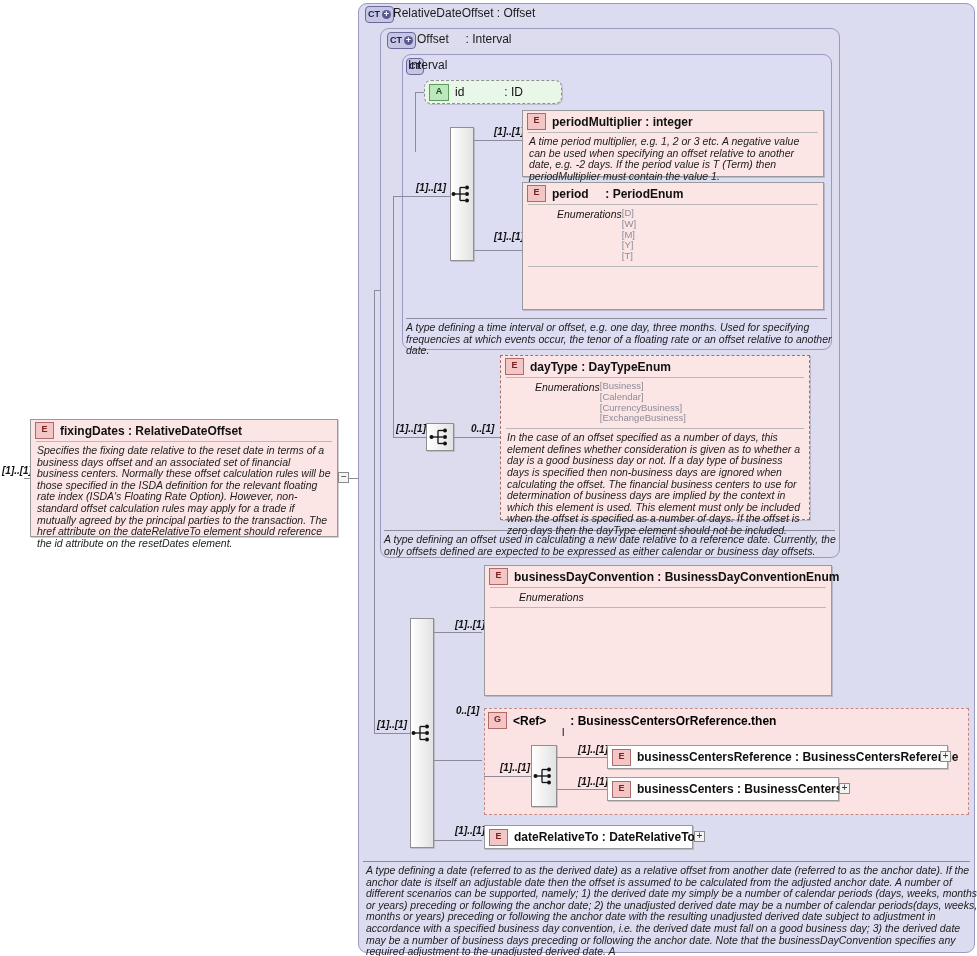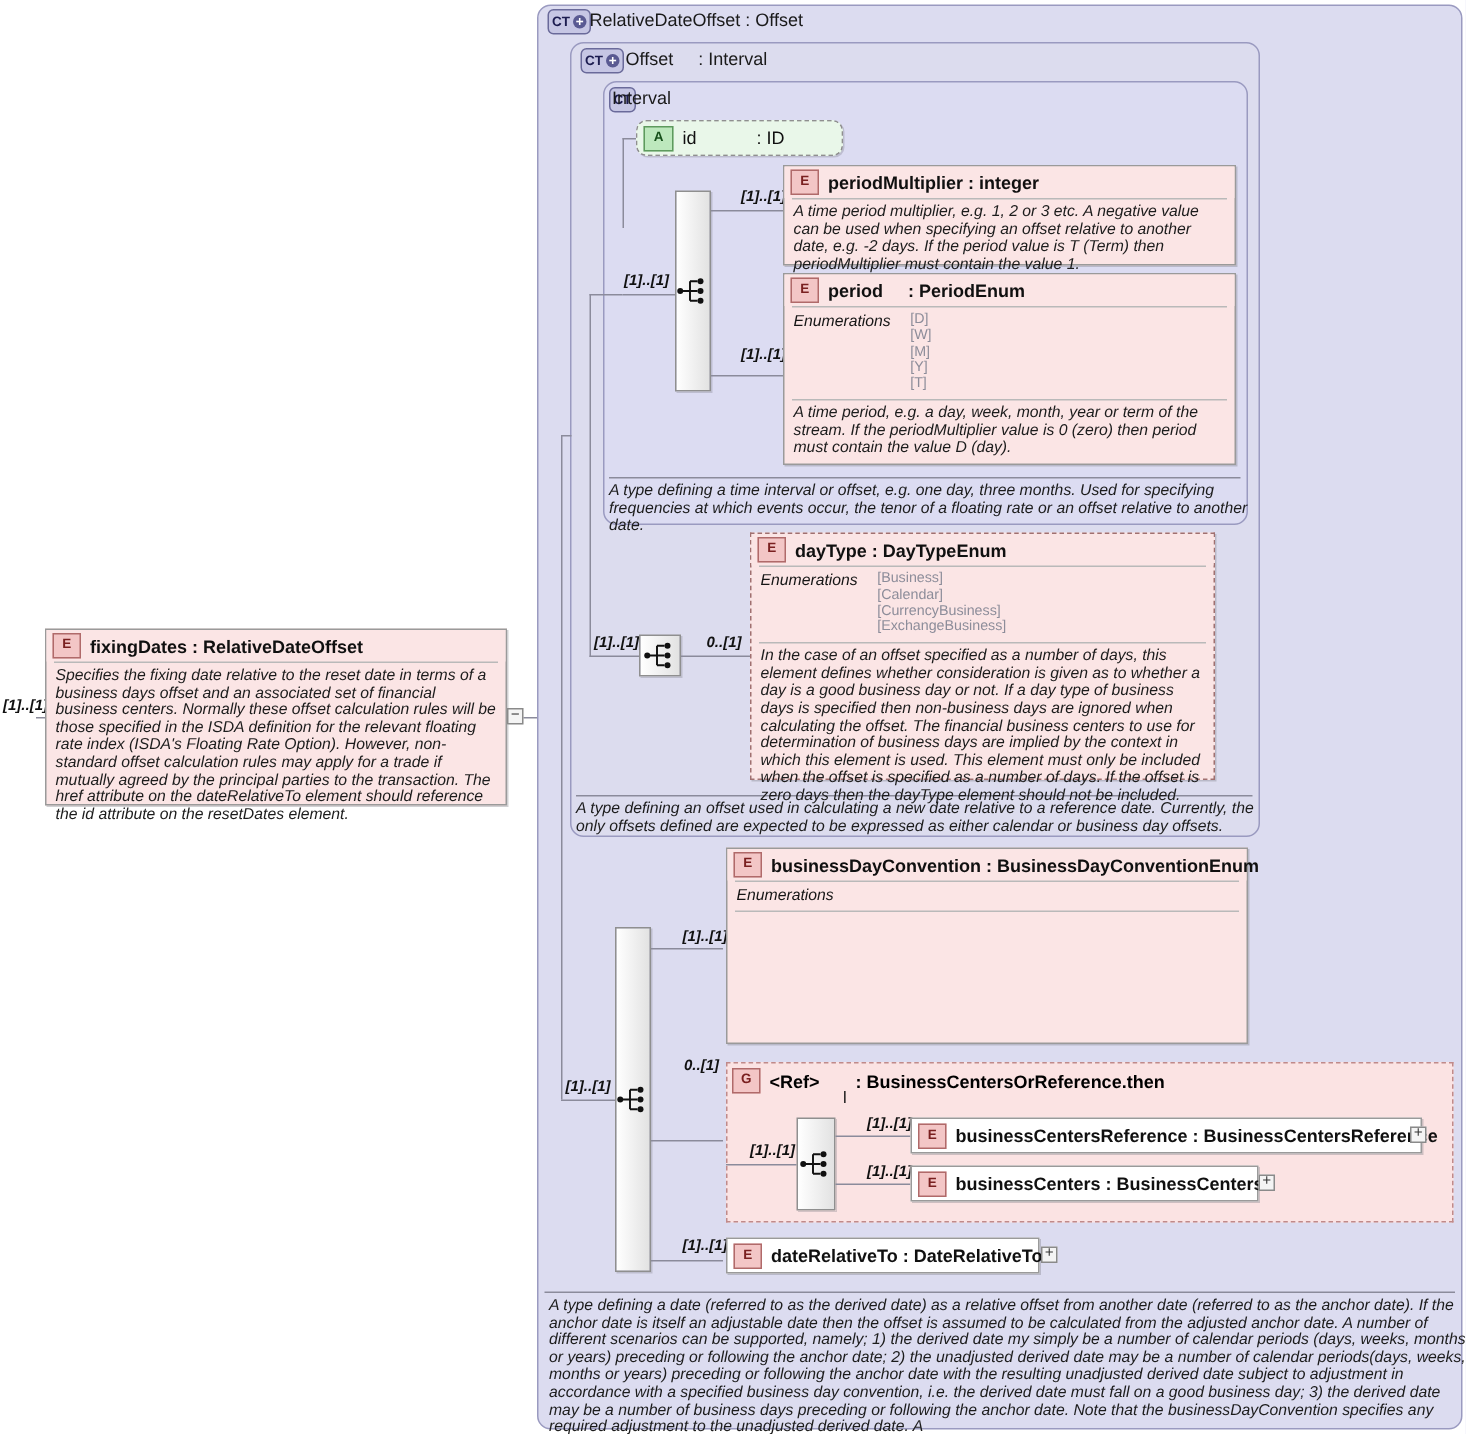--- a/index.html
+++ b/index.html
@@ -60,21 +60,21 @@
   .badge-a{
     width:18px;height:15px;flex:0 0 18px;position:relative;
     border:1px solid #5e9a5e;background:#bde8bd;color:#16501a;
     font-size:9px;font-weight:bold;text-align:center;line-height:13px;
   }
   .sep{height:1px;background:#b9b9b9;margin:0 5px;}
   .desc{
     padding:3px 6px 4px 6px;font-style:italic;font-size:10.5px;line-height:11.6px;
     color:#1c1c1c;
   }
-  .enum-wrap{display:flex;padding:3px 6px 4px 6px;gap:13px;}
+  .enum-wrap{display:flex;padding:3px 6px 4px 6px;gap:0;margin-left:28px;}
   .enum-label{font-style:italic;font-size:10.5px;color:#151515;flex:0 0 62px;}
   .enum-vals{display:flex;flex-direction:column;}
   .enum-vals span{font-size:9.5px;color:#8d8d9a;line-height:10.8px;white-space:pre;}
 
   
   .abox{
     position:absolute;box-sizing:border-box;
     border:1px dashed #8f8f8f;border-radius:7px;background:#e9f7e9;
     box-shadow:1px 1px 0 rgba(120,120,130,.3);
     display:flex;align-items:center;padding-left:4px;gap:6px;
@@ -195,21 +195,20 @@
     <span class="enum-label">Enumerations</span>
     <span class="enum-vals">
       <span>[D]</span>
       <span>[W]</span>
       <span>[M]</span>
       <span>[Y]</span>
       <span>[T]</span>
     </span>
   </div>
   <div class="sep"></div>
-  <div class="desc">A time period, e.g. a day, week, month, year or term of the stream. If the periodMultiplier value is 0 (zero) then period must contain the value D (day).</div>
 </div>
 
 <div class="ln lnh" style="left:393px;top:437px;width:33px;"></div>
 <div class="card" style="left:396px;top:423px;">[1]..[1]</div>
 <div class="ln lnv" style="left:393px;top:196px;height:242px;"></div>
 <div class="ln lnh" style="left:393px;top:196px;width:22px;"></div>
 
 <div class="seqnode" style="left:426px;top:423px;width:28px;height:28px;">
   <svg width="22" height="20" viewBox="0 0 22 20">
     <circle cx="2.5" cy="10" r="2" fill="#111"></circle>

